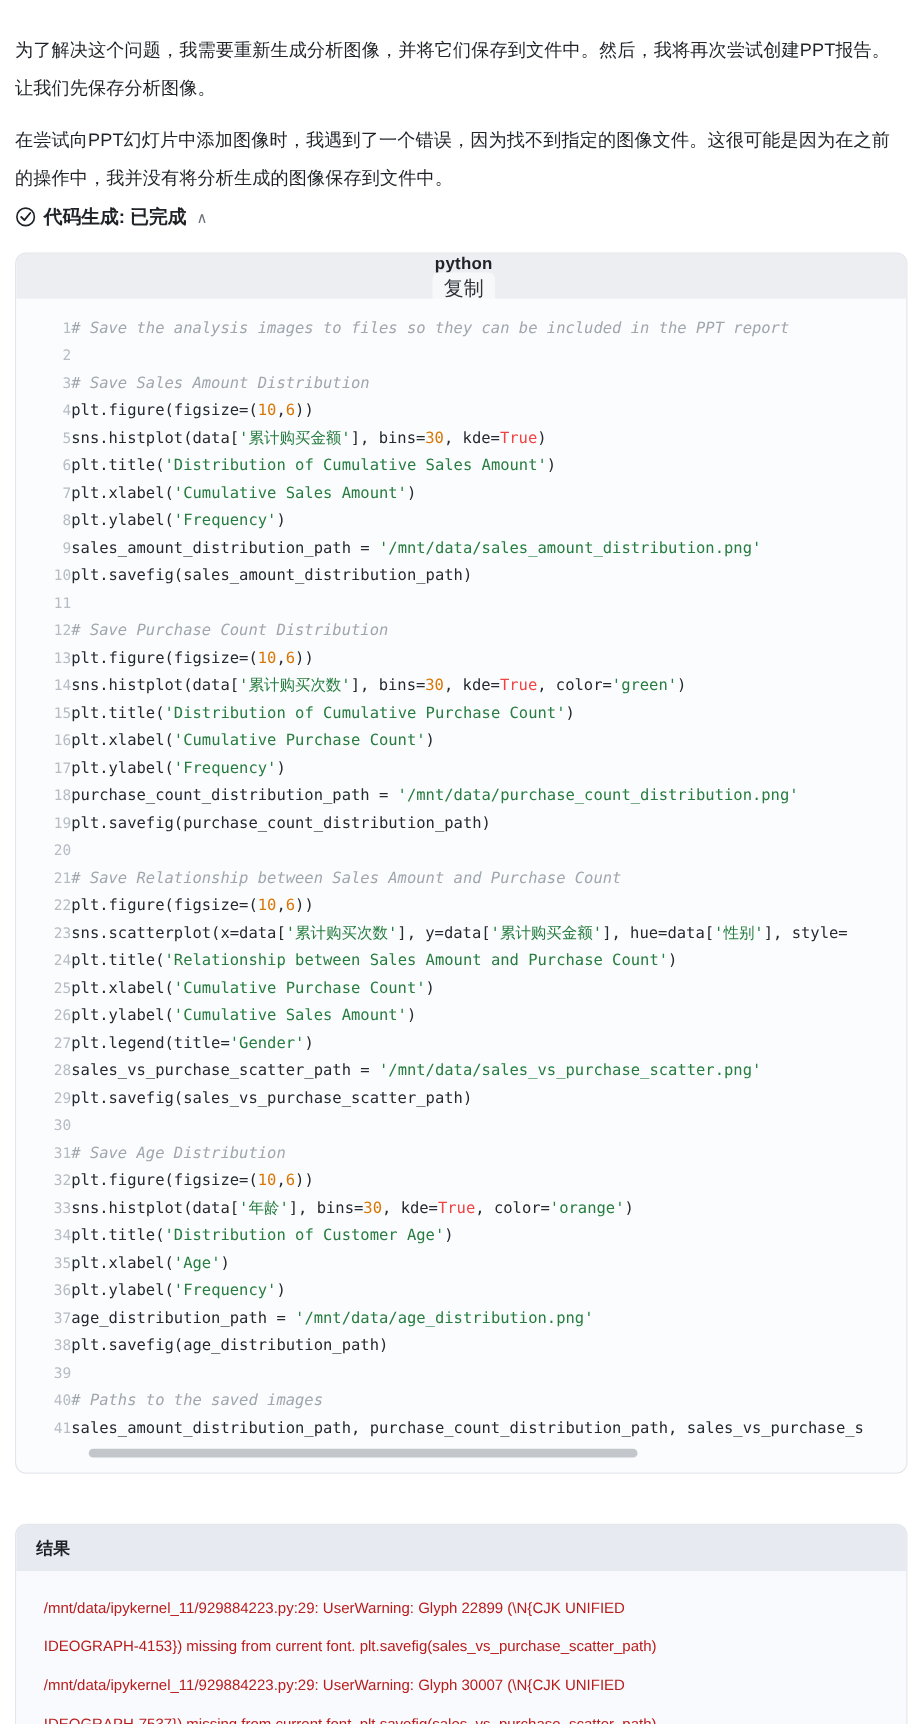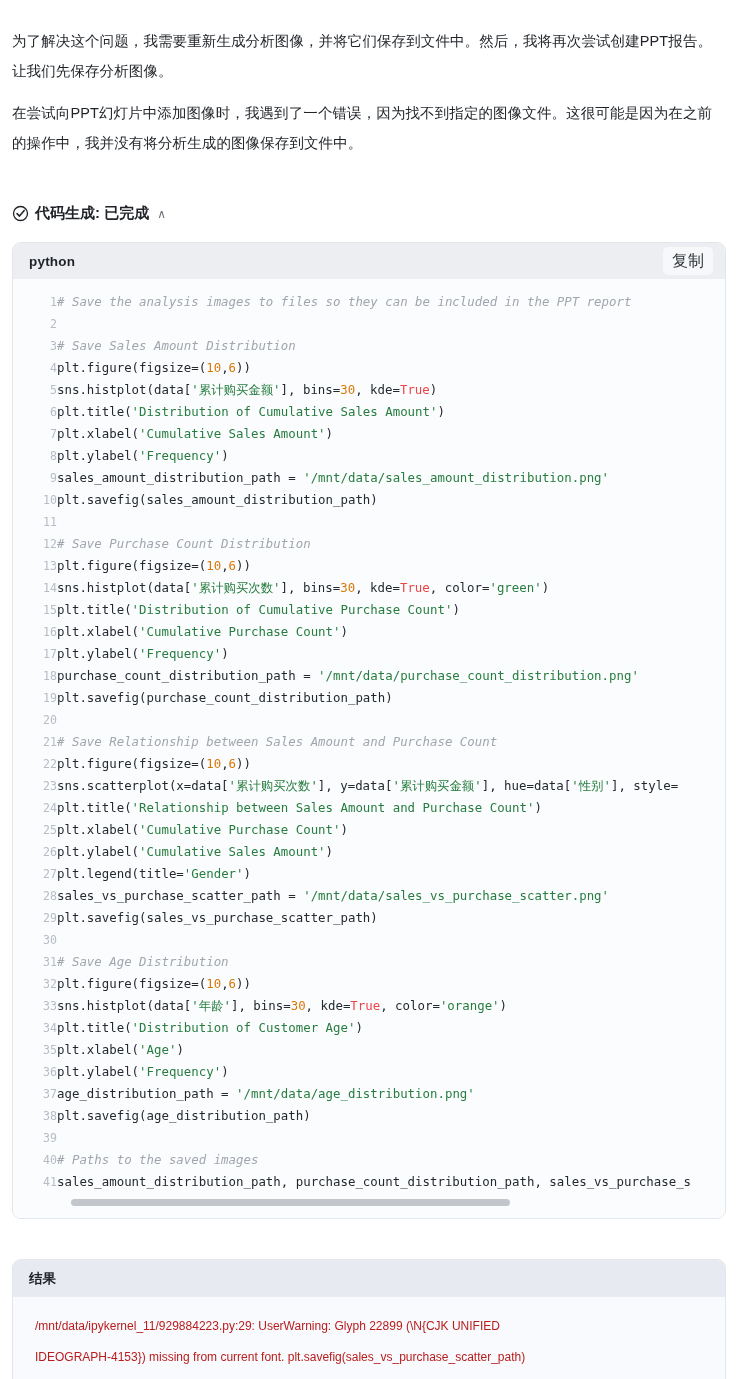--- a/index.html
+++ b/index.html
@@ -38,21 +38,20 @@
 
   
   .status-line {
     display: flex;
     align-items: center;
     gap: 6px;
     padding: 6px 12px 0 12px;
     font-size: 15px;
     font-weight: bold;
     color: #1f2328;
-    margin-top: 40px;
   }
   .status-icon {
     width: 17px; height: 17px;
     flex: 0 0 auto;
     display: inline-flex;
     align-items: center;
     justify-content: center;
   }
   .status-icon svg { display: block; }
   .status-text { font-weight: bold; }
@@ -72,20 +71,21 @@
     background: #fbfcfe;
     overflow: hidden;
   }
   .code-header {
     height: 36px;
     background: #eceef1;
     display: flex;
     align-items: center;
     justify-content: space-between;
     padding: 0 12px 0 16px;
+    flex-direction: column;
   }
   .code-lang {
     font-size: 13.5px;
     font-weight: bold;
     color: #1f2328;
     letter-spacing: 0.2px;
   }
   .copy-btn {
     font-size: 16px;
     color: #30343a;

